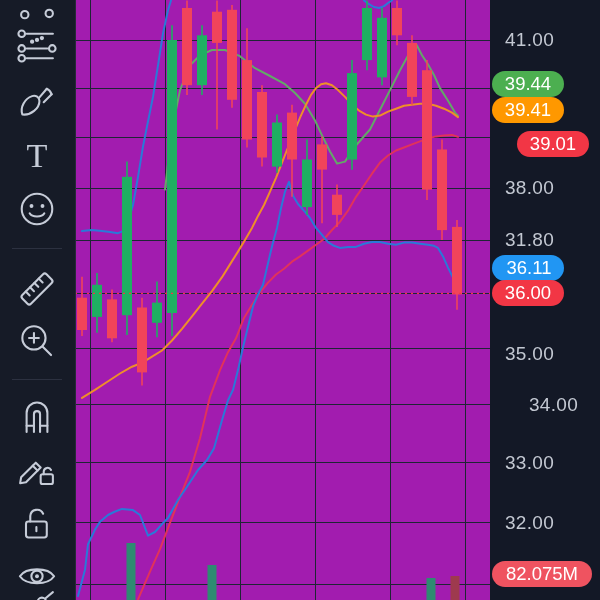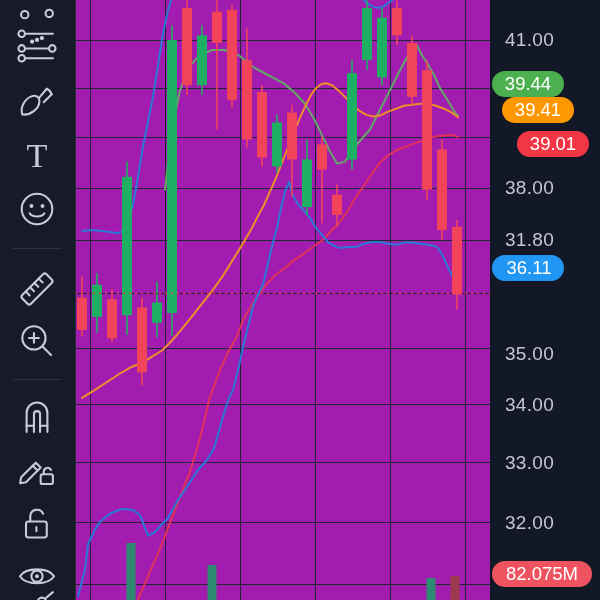--- a/index.html
+++ b/index.html
@@ -127,27 +127,28 @@
         <line x1="490" y1="462.9" x2="496" y2="462.9" stroke="#3a4054" stroke-width="1"></line>
         <line x1="490" y1="522.9" x2="496" y2="522.9" stroke="#3a4054" stroke-width="1"></line>
       </svg>
   </div>
 
   <div id="price-scale">
       <div class="axis-label" style="top: 40px;">41.00</div>
       <div class="axis-label" style="top: 188.1px;">38.00</div>
       <div class="axis-label" style="top: 240px;">31.80</div>
       <div class="axis-label" style="top: 354px;">35.00</div>
-      <div class="axis-label" style="top: 404.8px;">34.00</div>
+      <div class="axis-label" style="top: 404.8px; margin-left: 24px;">34.00</div>
       <div class="axis-label" style="top: 462.9px;">33.00</div>
       <div class="axis-label" style="top: 522.9px;">32.00</div>
       <div class="axis-badge" style="top: 84px; background: rgb(76, 175, 80);">39.44</div>
-      <div class="axis-badge" style="top: 110px; background: rgb(255, 152, 0); margin-left: 10px;">39.41</div>
+      <div class="axis-badge" style="top: 110px; background: rgb(255, 152, 0);">39.41</div>
       <div class="axis-badge" style="top: 144px; background: rgb(242, 54, 69); margin-left: 25px;">39.01</div>
       <div class="axis-badge" style="top: 268px; background: rgb(33, 150, 243); padding-left: 8px;">36.11</div>
+      <div class="axis-badge" style="top: 293px; background: rgb(242, 54, 69);">36.00</div>
       <div class="axis-badge" style="top: 574px; background: rgb(239, 83, 96); min-width: 100px; text-align: center;">82.075M</div>
     </div>
 
   <div id="toolbar">
 
     <div class="tb-icon" style="top:-22px">
       <svg viewBox="0 0 36 36">
           <circle cx="8" cy="30" r="3"></circle>
           <circle cx="28" cy="29" r="3"></circle>
         </svg>

